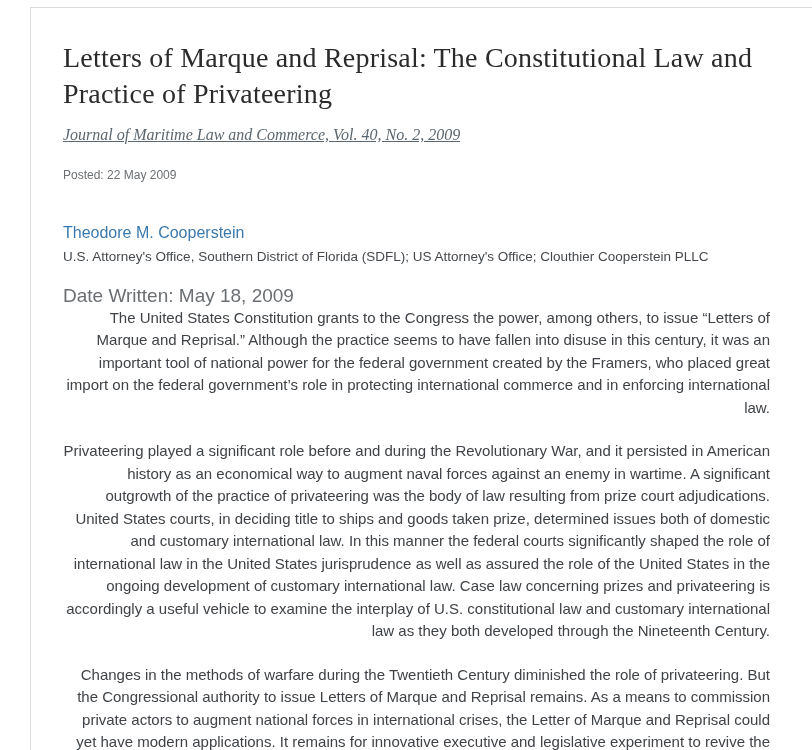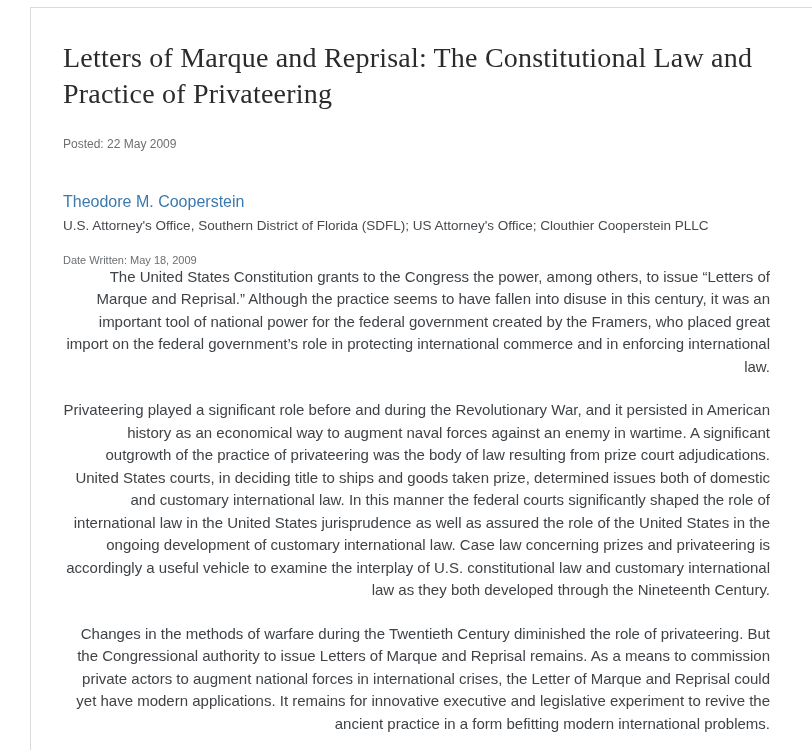--- a/index.html
+++ b/index.html
@@ -50,21 +50,21 @@
     text-decoration: none;
     cursor: pointer;
   }
   .affiliation {
     margin-top: 7px;
     font-size: 13.5px;
     color: #45494d;
   }
   .date-written {
     margin-top: 21px;
-    font-size: 11px;
+    font-size: 19px;
     color: #6b6f73;
   }
   .abstract-heading {
     margin: 30px 0 12px 0;
     font-size: 18px;
     font-weight: bold;
     color: #303336;
   }
   .para {
     margin: 0 0 21px 0;
@@ -76,20 +76,21 @@
   }
   .para:last-child { margin-bottom: 0; }
 </style>
 </head>
 <body>
 
 <div class="page">
 
   <h1 class="title">Letters of Marque and Reprisal: The Constitutional Law and Practice of Privateering</h1>
 
+  <a class="journal" href="#">Journal of Maritime Law and Commerce, Vol. 40, No. 2, 2009</a>
 
   <div class="posted">Posted: 22 May 2009</div>
 
   <a class="author" href="#">Theodore M. Cooperstein</a>
 
   <div class="affiliation">U.S. Attorney's Office, Southern District of Florida (SDFL); US Attorney's Office; Clouthier Cooperstein PLLC</div>
 
   <div class="date-written">Date Written: May 18, 2009</div>
 
 

